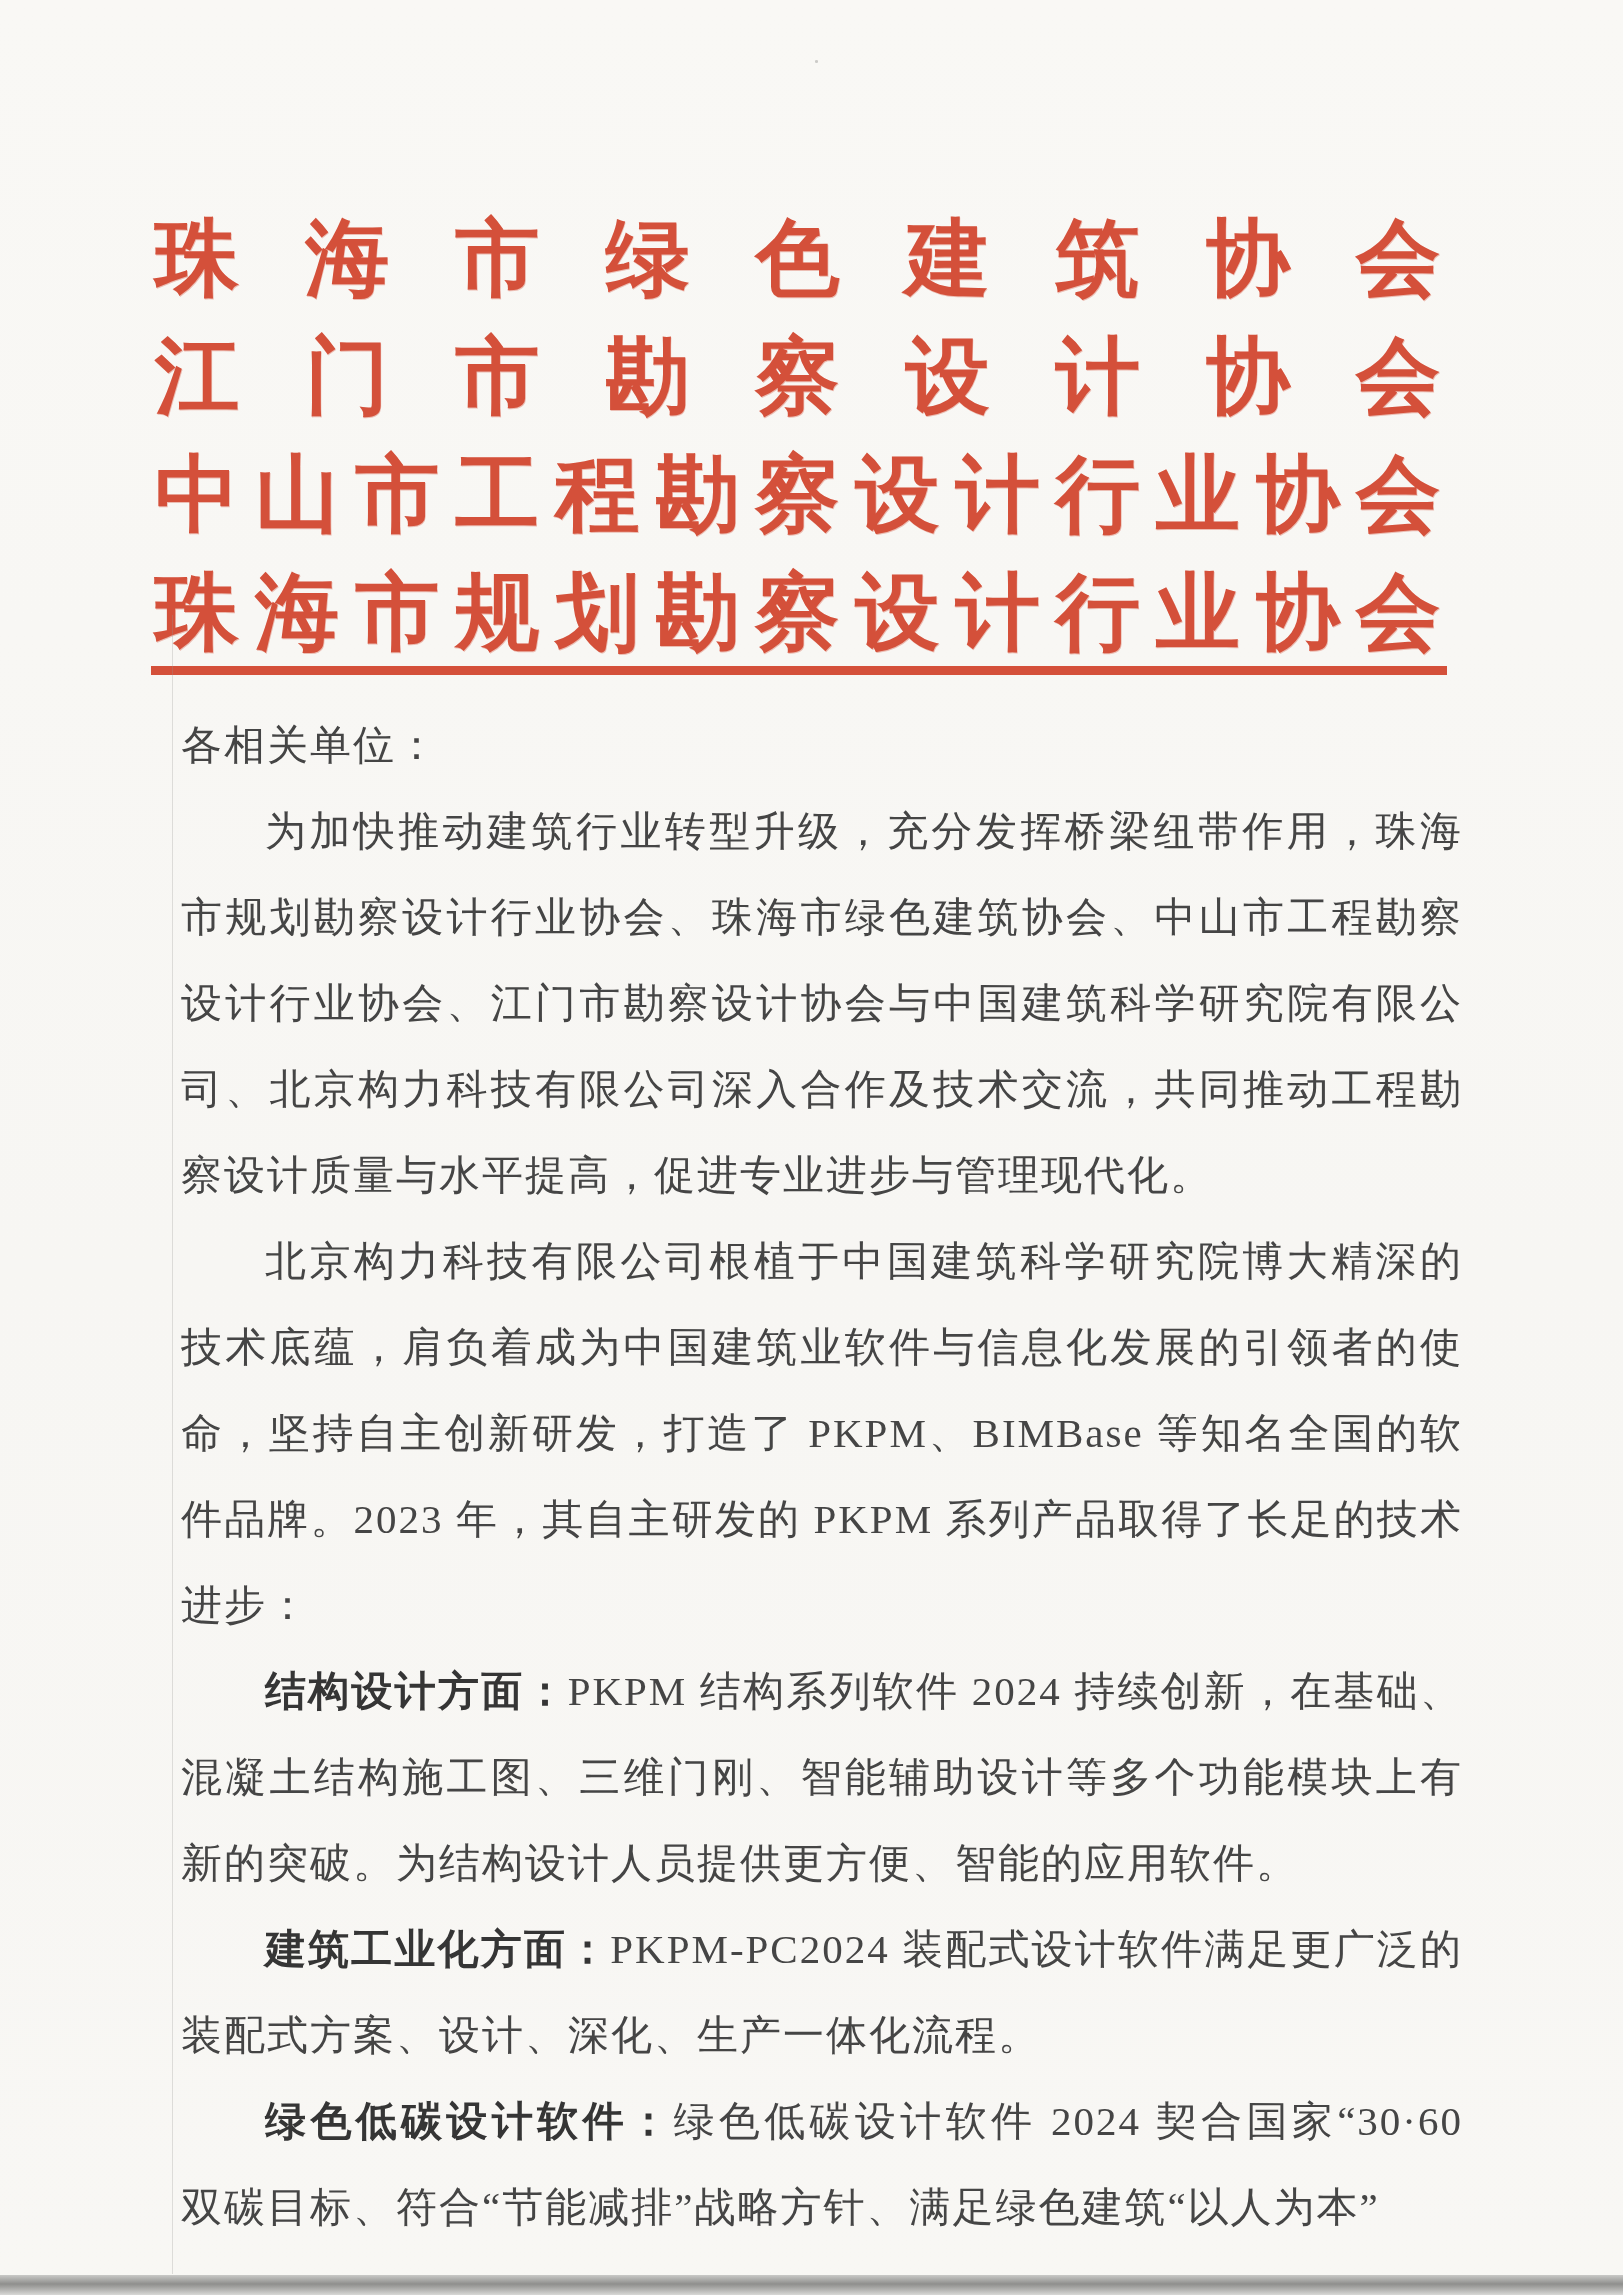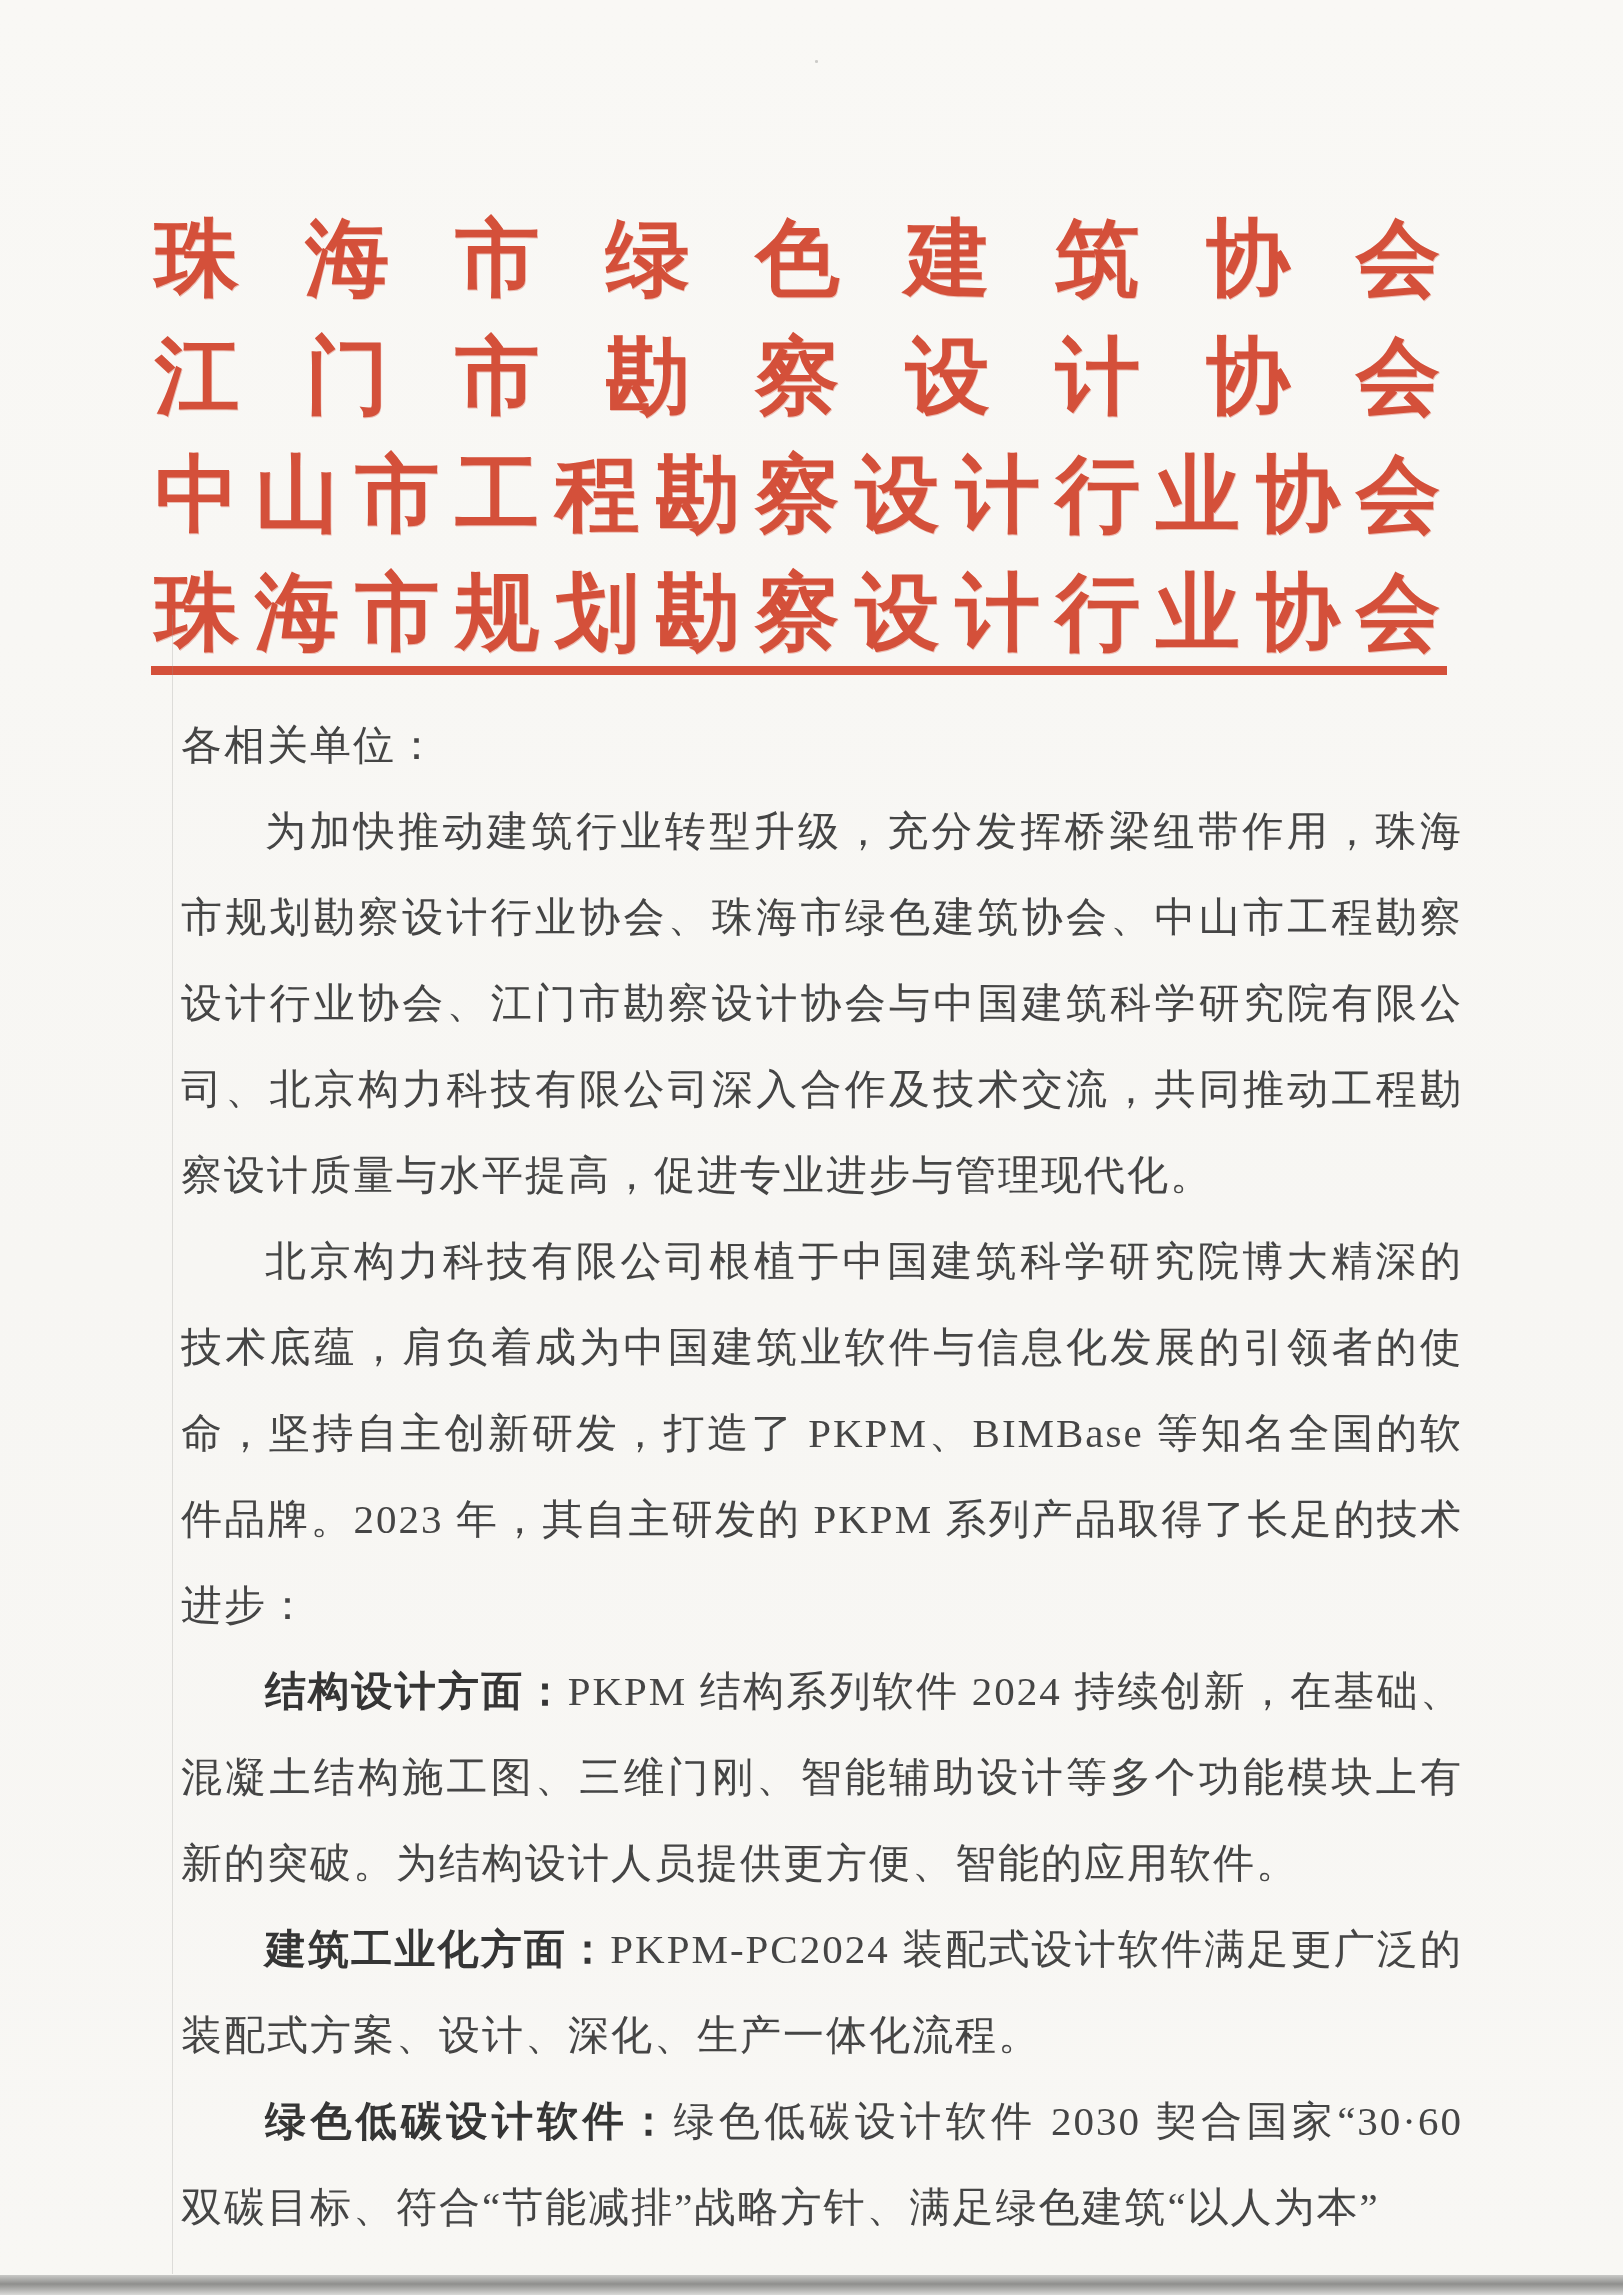--- a/index.html
+++ b/index.html
@@ -154,20 +154,20 @@
     <p>各相关单位：</p>
 
     <p class="para">为加快推动建筑行业转型升级，充分发挥桥梁纽带作用，珠海市规划勘察设计行业协会、珠海市绿色建筑协会、中山市工程勘察设计行业协会、江门市勘察设计协会与中国建筑科学研究院有限公司、北京构力科技有限公司深入合作及技术交流，共同推动工程勘察设计质量与水平提高，促进专业进步与管理现代化。</p>
 
     <p class="para">北京构力科技有限公司根植于中国建筑科学研究院博大精深的技术底蕴，肩负着成为中国建筑业软件与信息化发展的引领者的使命，坚持自主创新研发，打造了 PKPM、BIMBase 等知名全国的软件品牌。2023 年，其自主研发的 PKPM 系列产品取得了长足的技术进步：</p>
 
     <p class="para"><span class="lead">结构设计方面：</span><span>PKPM 结构系列软件 2024 持续创新，在基础、混凝土结构施工图、三维门刚、智能辅助设计等多个功能模块上有新的突破。为结构设计人员提供更方便、智能的应用软件。</span></p>
 
     <p class="para"><span class="lead">建筑工业化方面：</span><span>PKPM-PC2024 装配式设计软件满足更广泛的装配式方案、设计、深化、生产一体化流程。</span></p>
 
-    <p class="para"><span class="lead">绿色低碳设计软件：</span><span>绿色低碳设计软件 2030 契合国家“30·60 双碳目标、符合“节能减排”战略方针、满足绿色建筑“以人为本”</span></p>
+    <p class="para"><span class="lead">绿色低碳设计软件：</span><span>绿色低碳设计软件 2024 契合国家“30·60 双碳目标、符合“节能减排”战略方针、满足绿色建筑“以人为本”</span></p>
   </div>
 
   <div class="scan-crease"></div>
   <div class="scan-bottom-shadow"></div>
 
 </div>
 
 
 </body></html>

